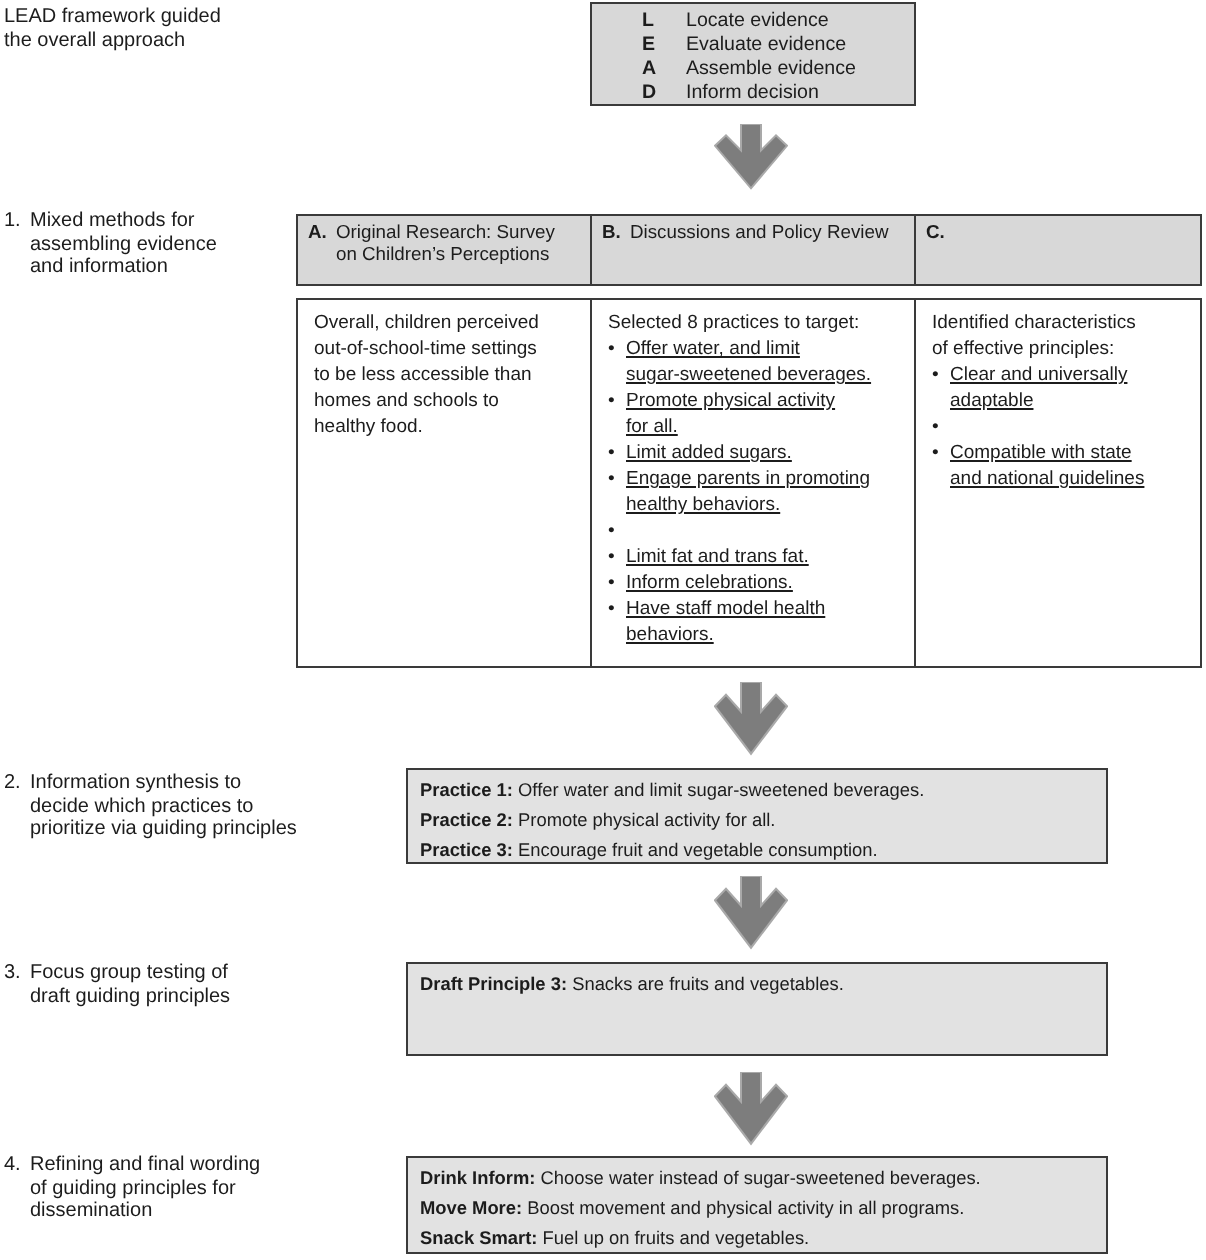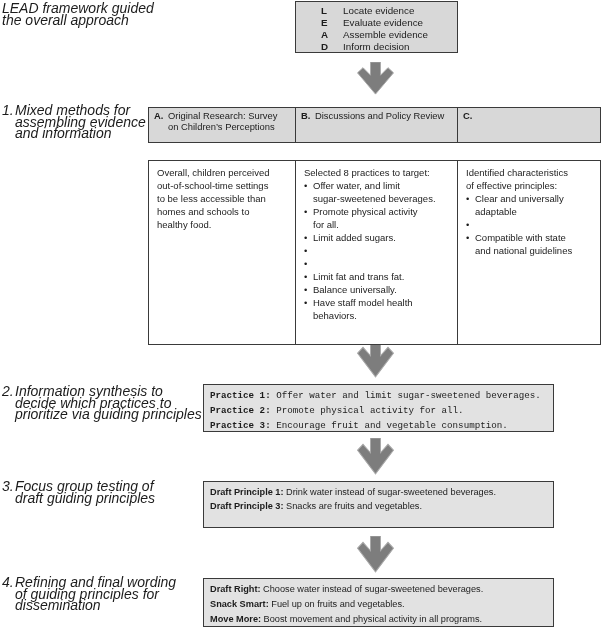--- a/index.html
+++ b/index.html
@@ -1,55 +1,55 @@
 <!DOCTYPE html>
 <html><head>
 <meta charset="utf-8">
 <style>
   html,body{margin:0;padding:0;background:#ffffff;}
   body{font-family:"Liberation Sans","DejaVu Sans",sans-serif;color:#1c1c1c;}
   .canvas{position:relative;width:603px;height:630px;background:#ffffff;overflow:hidden;}
 
   
-  .side-label{position:absolute;display:flex;font-size:14px;line-height:11.5px;font-style:italic;}
+  .side-label{position:absolute;display:flex;font-size:10px;line-height:11.5px;}
   .side-label .num{flex:0 0 auto;}
   .side-label .num:not(:empty){min-width:13px;}
   .side-label .lines{white-space:pre;}
 
   
   .lead-box{position:absolute;left:295px;top:1px;width:163px;height:52px;box-sizing:border-box;
             background:#d8d8d8;border:1.6px solid #3a3a3a;padding-top:3px;}
   .lead-row{display:flex;line-height:12px;font-size:9.8px;padding-left:25px;}
   .lead-letter{flex:0 0 22px;font-weight:bold;}
 
   
   .trow{position:absolute;left:148px;width:453px;box-sizing:border-box;display:flex;
         border:1.6px solid #3a3a3a;}
   .trow-header{top:107px;height:36px;background:#d8d8d8;}
-  .trow-body{top:149px;height:185px;background:#ffffff;margin-top:11px;}
+  .trow-body{top:149px;height:185px;background:#ffffff;}
   .tcell{box-sizing:border-box;overflow:hidden;}
   .tcell + .tcell{border-left:1.6px solid #3a3a3a;}
   .cw-a{flex:0 0 146px;}
   .cw-b{flex:0 0 162px;}
   .cw-c{flex:0 0 141px;}
   .hdr{display:flex;font-size:9.4px;line-height:10.8px;padding:3px 2px 0 5px;}
   .hdr .letter{flex:0 0 14px;font-weight:bold;}
   .hdr .lines{white-space:pre;}
   .cell-body{font-size:9.5px;line-height:13px;padding:5px 2px 0 8px;}
   .cell-body .para,.cell-body .intro{white-space:pre;}
   .bullet-row{display:flex;}
   .bullet-row .bullet{flex:0 0 9px;}
-  .bullet-row .btext{white-space:pre;}
+  .bullet-row .btext{white-space:pre;text-decoration:underline;}
 
   
   .gray-box{position:absolute;left:203px;width:351px;box-sizing:border-box;background:#e2e2e2;
             border:1.8px solid #3a3a3a;padding:3px 0 0 6px;overflow:hidden;}
   .box-row{white-space:pre;font-size:9.2px;line-height:15px;}
   .box-row b{font-weight:bold;}
-  #practice-box{top:384px;height:48px;font-family:Liberation Mono, monospace;}
+  #practice-box{top:384px;height:48px;}
   #draft-box{top:481px;height:47px;}
   #draft-box .box-row{line-height:14px;}
   #final-box{top:578px;height:49px;}
 
   
   .arrow{position:absolute;left:357px;width:37px;}
   #arrow-1{top:62px;height:34px;}
   #arrow-2{top:341px;height:38px;}
   #arrow-3{top:438px;height:38px;}
   #arrow-4{top:536px;height:38px;}
@@ -163,31 +163,33 @@
             <span class="bullet">•</span>
             <span class="btext">Promote physical activity
 for all.</span>
           </div>
         <div class="bullet-row">
             <span class="bullet">•</span>
             <span class="btext">Limit added sugars.</span>
           </div>
         <div class="bullet-row">
             <span class="bullet">•</span>
+            <span class="btext">Engage parents in promoting
+healthy behaviors.</span>
           </div>
         <div class="bullet-row">
             <span class="bullet">•</span>
           </div>
         <div class="bullet-row">
             <span class="bullet">•</span>
             <span class="btext">Limit fat and trans fat.</span>
           </div>
         <div class="bullet-row">
             <span class="bullet">•</span>
-            <span class="btext">Balance universally.</span>
+            <span class="btext">Inform celebrations.</span>
           </div>
         <div class="bullet-row">
             <span class="bullet">•</span>
             <span class="btext">Have staff model health
 behaviors.</span>
           </div>
       </div>
     </div>
     <div class="tcell cw-c">
       <div class="cell-body">
@@ -210,23 +212,22 @@
     </div>
   </div>
 
   <div id="practice-box" class="gray-box">
     <div class="box-row"><b>Practice 1:</b><span> Offer water and limit sugar-sweetened beverages.</span></div>
     <div class="box-row"><b>Practice 2:</b><span> Promote physical activity for all.</span></div>
     <div class="box-row"><b>Practice 3:</b><span> Encourage fruit and vegetable consumption.</span></div>
   </div>
 
   <div id="draft-box" class="gray-box">
-    <div class="box-row"><b>Draft Principle 1:</b><span> Drink water instead of sugar-sweetened beverages.</span></div>
     <div class="box-row"><b>Draft Principle 3:</b><span> Snacks are fruits and vegetables.</span></div>
   </div>
 
   <div id="final-box" class="gray-box">
-    <div class="box-row"><b>Draft Right:</b><span> Choose water instead of sugar-sweetened beverages.</span></div>
+    <div class="box-row"><b>Drink Inform:</b><span> Choose water instead of sugar-sweetened beverages.</span></div>
+    <div class="box-row"><b>Move More:</b><span> Boost movement and physical activity in all programs.</span></div>
     <div class="box-row"><b>Snack Smart:</b><span> Fuel up on fruits and vegetables.</span></div>
-    <div class="box-row"><b>Move More:</b><span> Boost movement and physical activity in all programs.</span></div>
   </div>
 
 </div>
 
 </body></html>

